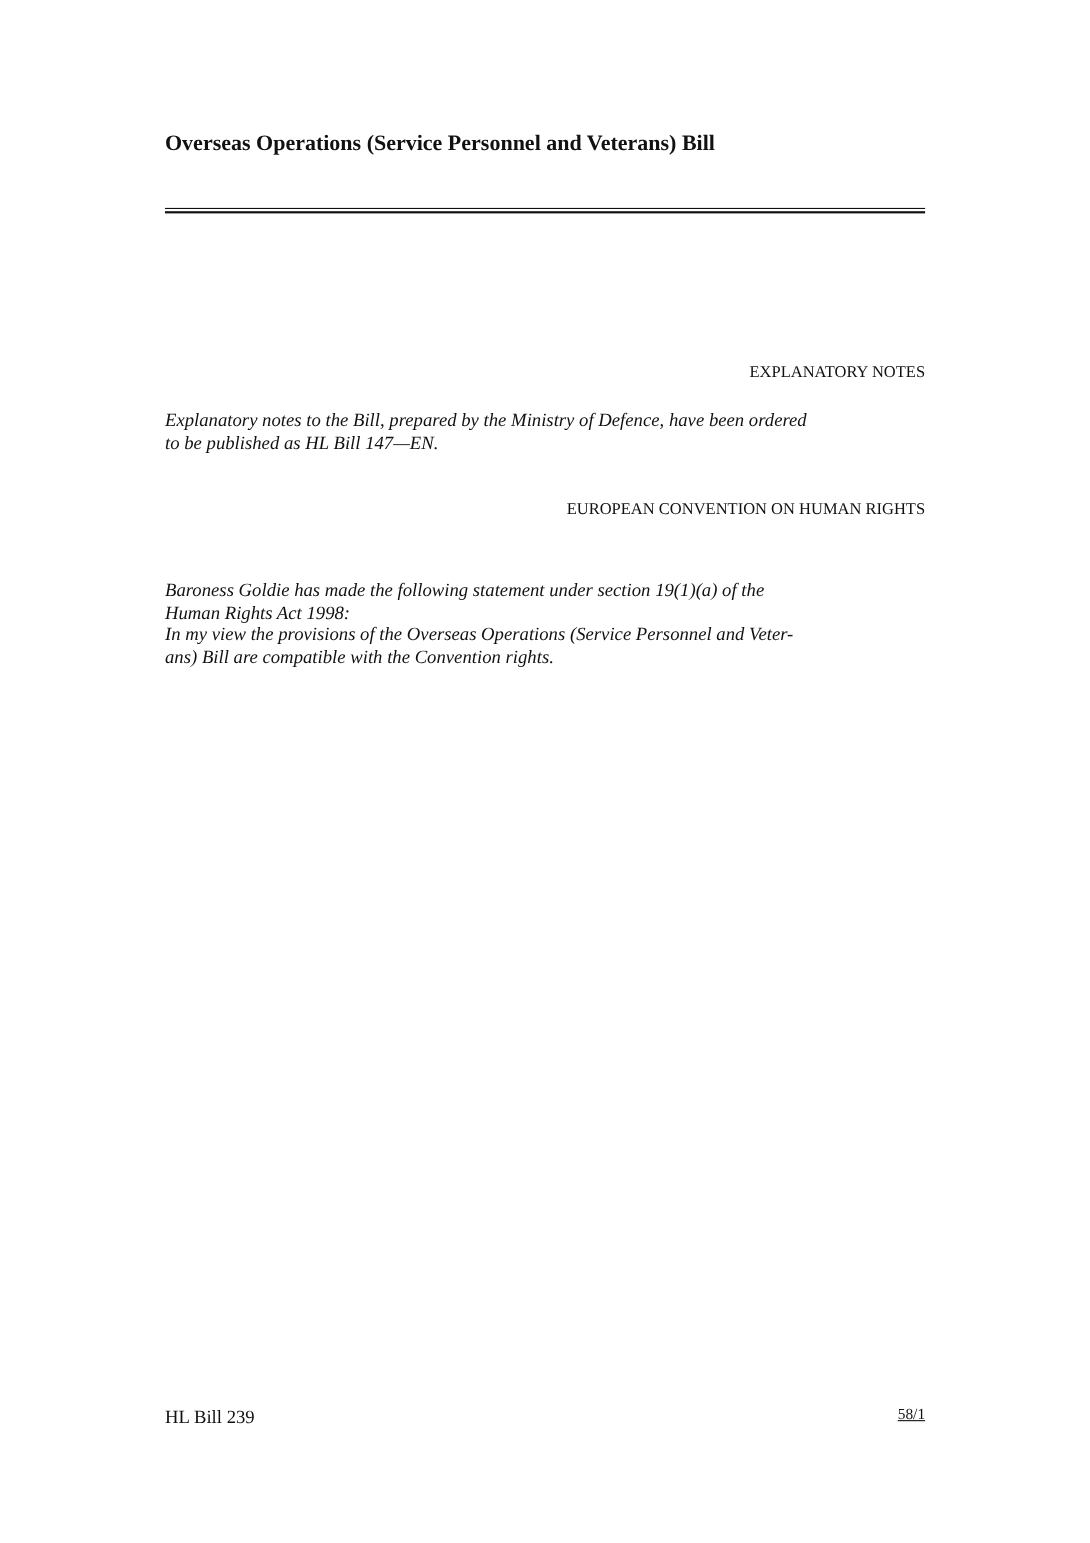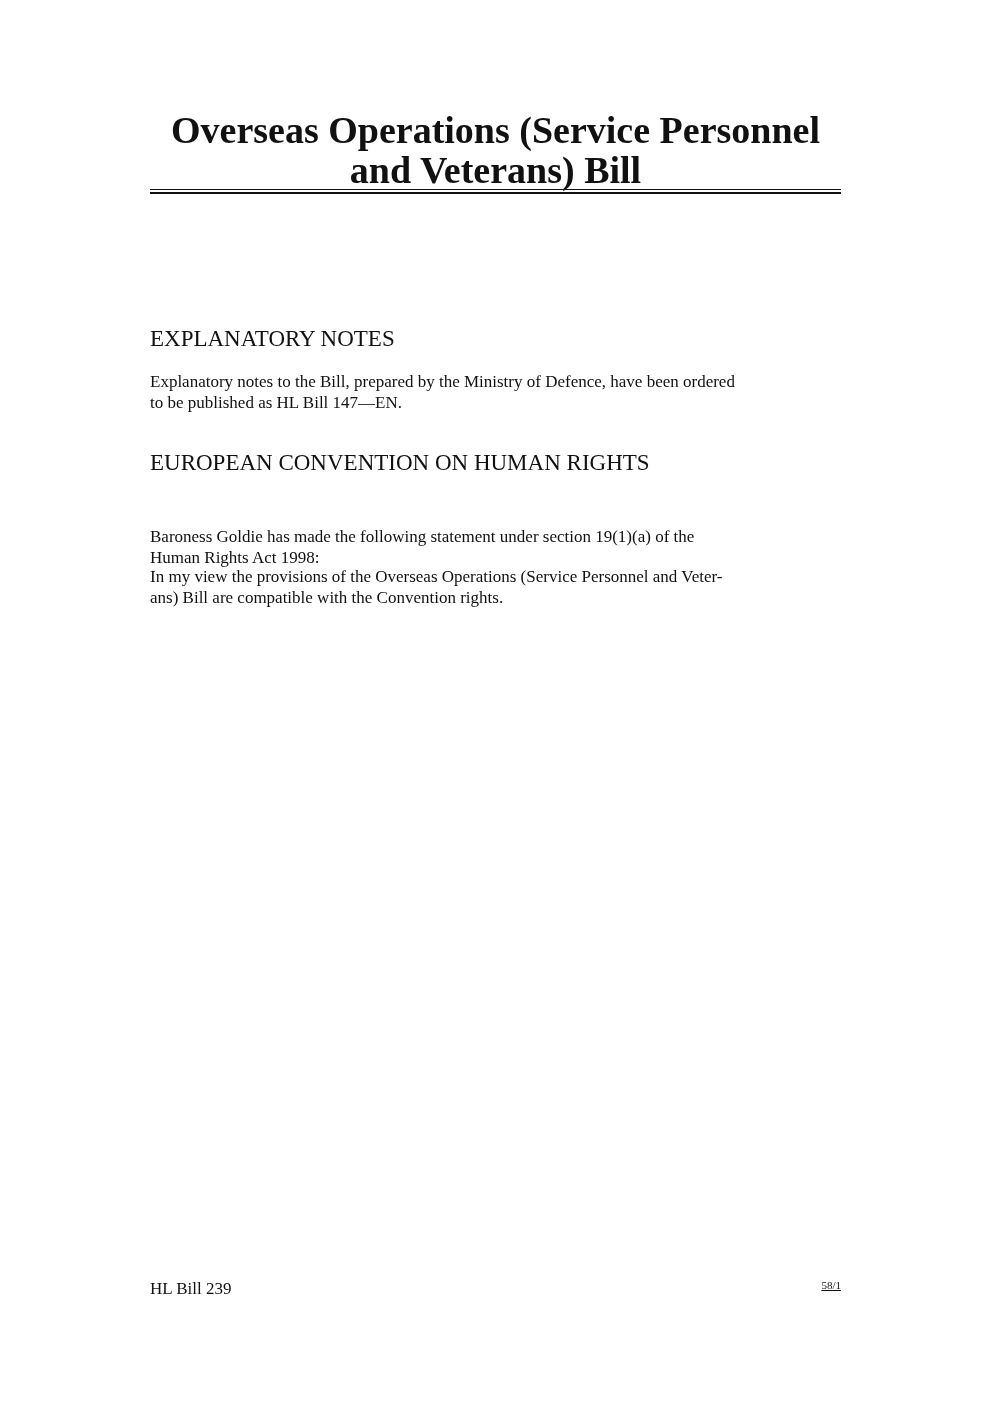--- a/index.html
+++ b/index.html
@@ -2,34 +2,34 @@
 <html><head>
 <meta charset="utf-8">
 <style>
   html, body { margin: 0; padding: 0; background: #ffffff; }
   body {
     width: 991px; height: 1403px; position: relative; overflow: hidden;
     font-family: "Liberation Serif", "DejaVu Serif", serif; color: #111;
   }
   .title {
     position: absolute; left: 150px; width: 691px; top: 110px;
-    text-align: center; font-weight: bold; font-size: 38px; line-height: 40px;
+    text-align: left; font-weight: bold; font-size: 20px; line-height: 40px;
   }
   .rule-thin { position: absolute; left: 150px; width: 691px; top: 189px; height: 1px; background: #111; }
   .rule-thick { position: absolute; left: 150px; width: 691px; top: 192px; height: 2px; background: #111; }
   .heading {
-    position: absolute; left: 150px; width: 691px; text-align: left;
-    font-size: 23px; line-height: 22px;
+    position: absolute; left: 150px; width: 691px; text-align: right;
+    font-size: 15px; line-height: 22px;
   }
   .para {
     position: absolute; left: 150px; width: 700px;
-    font-size: 17px; line-height: 21px; white-space: pre-line;
+    font-size: 17px; line-height: 21px; white-space: pre-line; font-style: italic;
   }
   .footer-left { position: absolute; left: 150px; top: 1279px; font-size: 17px; }
-  .footer-right { position: absolute; right: 150px; top: 1279px; font-size: 11px; text-decoration: underline; }
+  .footer-right { position: absolute; right: 150px; top: 1279px; font-size: 14px; text-decoration: underline; }
 </style>
 </head>
 <body>
 
 <div>
   <div class="title">Overseas Operations (Service Personnel and Veterans) Bill</div>
   <div class="rule-thin"></div>
   <div class="rule-thick"></div>
 
   <div class="heading" style="top:328px;">EXPLANATORY NOTES</div>

